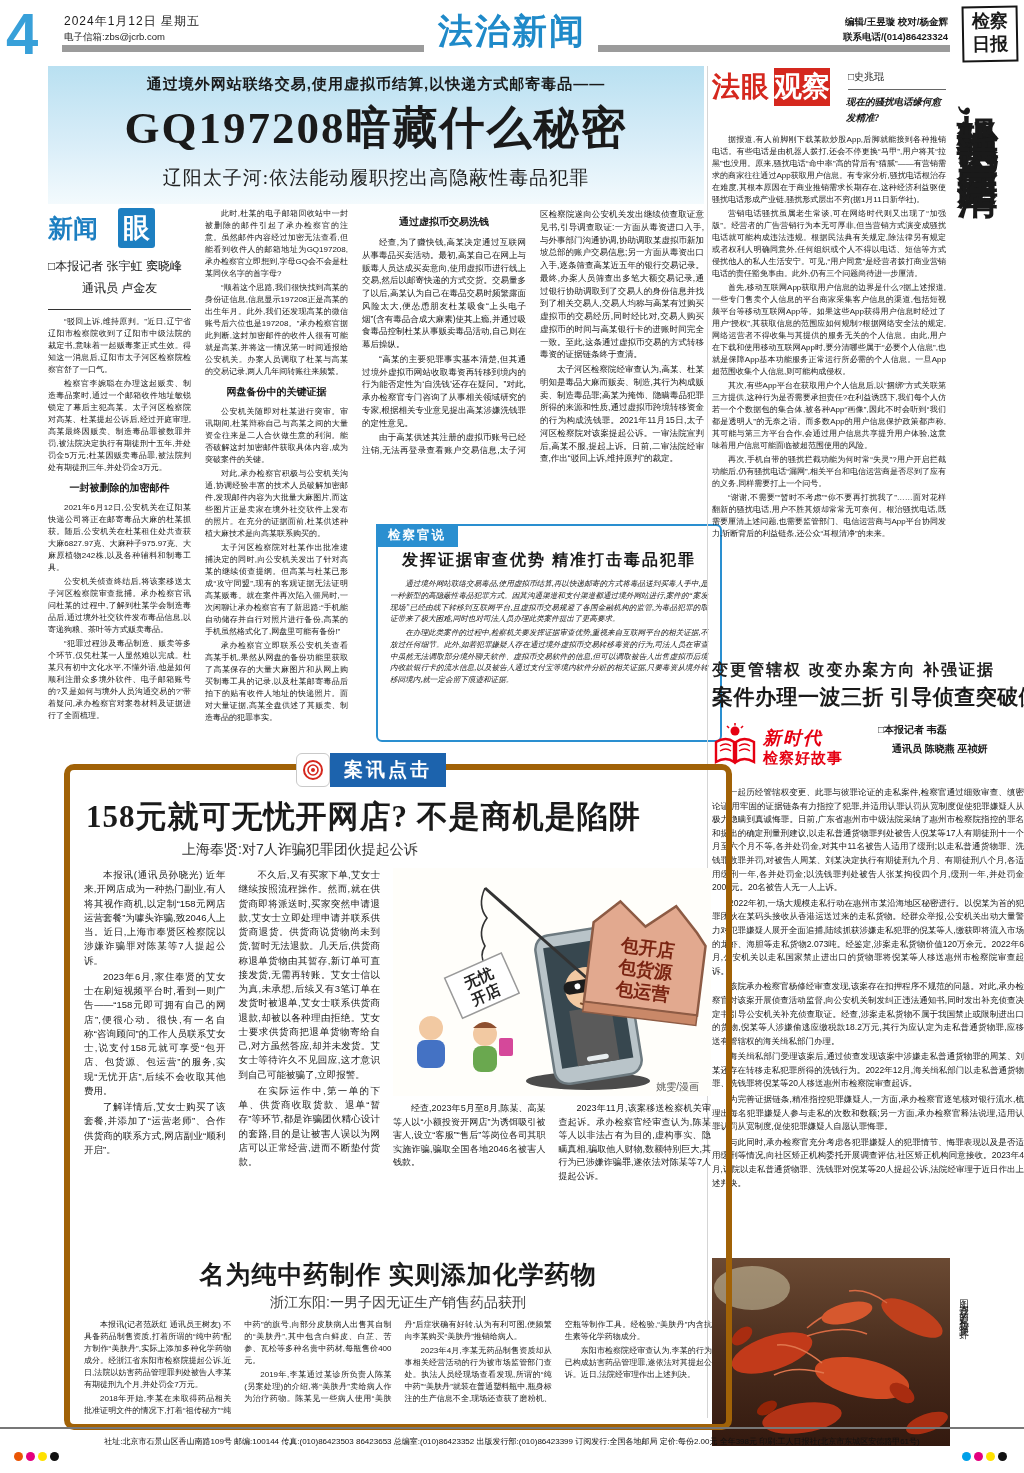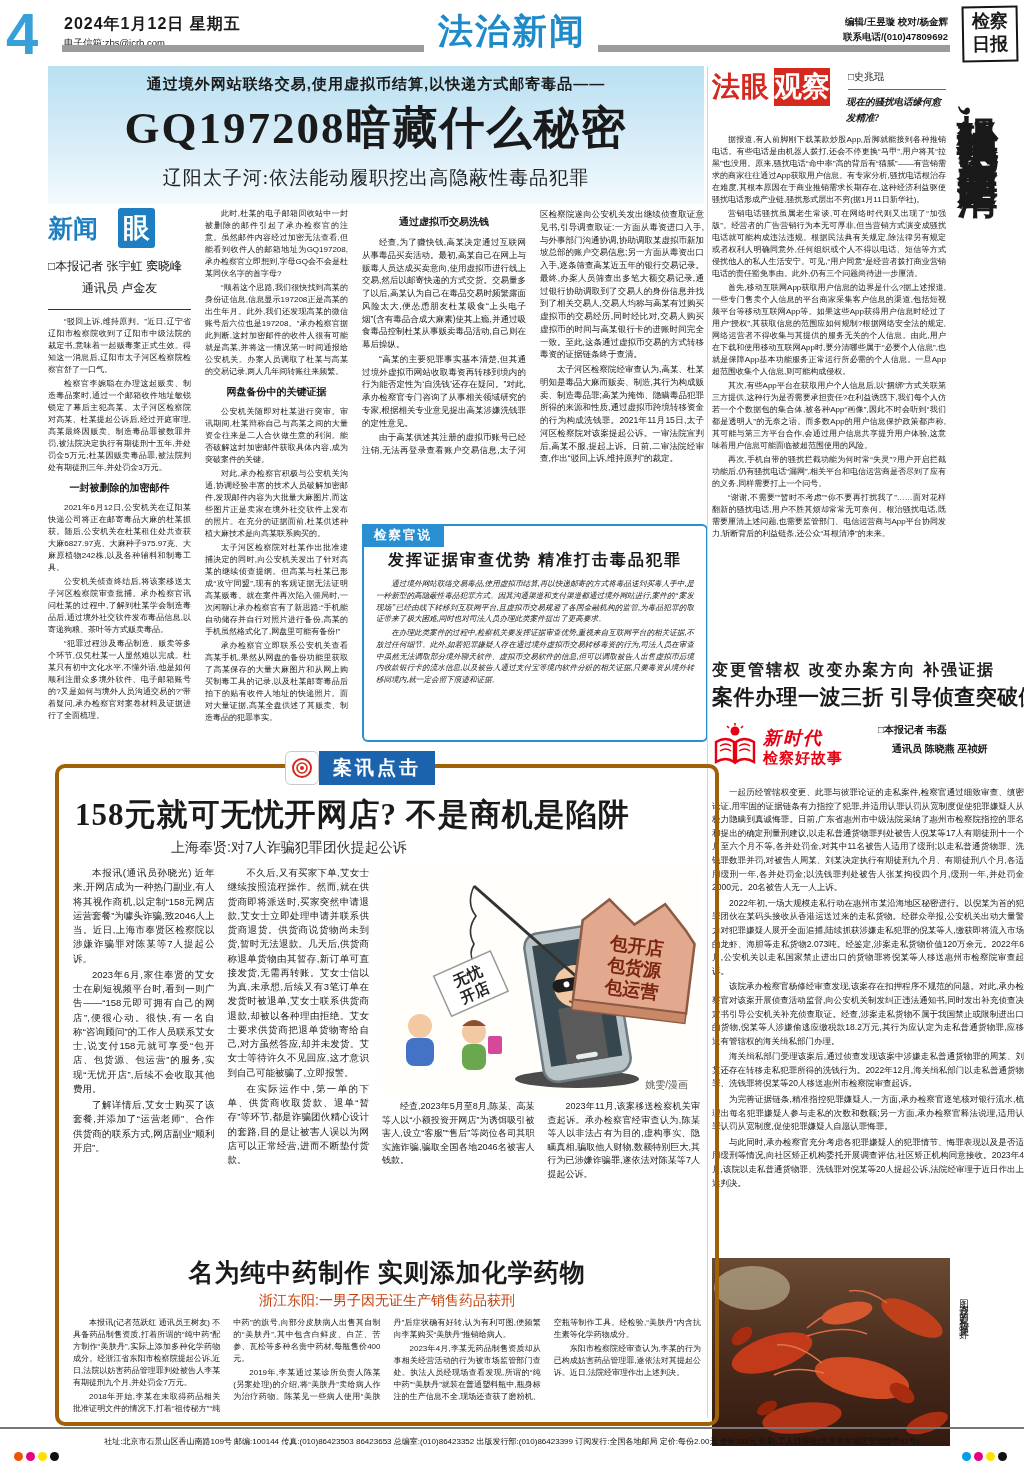--- a/index.html
+++ b/index.html
@@ -5,21 +5,21 @@
   html,body{margin:0;padding:0;background:#e9e9e9;}
   .page{position:relative;width:1024px;height:1473px;margin:0 auto;background:#ffffff;
         font-family:"Liberation Sans",sans-serif;color:#1a1a1a;overflow:hidden;}
   .abs{position:absolute;}
   p{margin:0 0 2px 0;text-indent:2em;text-align:justify;line-height:1.5;}
   .sub{font-weight:bold;text-align:center;font-size:10px;margin:7px 0;text-indent:0;}
 
   
   .pageno{left:6px;top:0px;font-size:58px;font-weight:bold;color:#38a0d9;}
   .dateblock{left:64px;top:12px;line-height:1.5;}
-  .date{font-size:16px;font-weight:bold;letter-spacing:1px;}
+  .date{font-size:12px;font-weight:normal;letter-spacing:1px;}
   .email{font-size:9.5px;color:#222;}
   .bar{top:45px;height:7px;background:#9b9b9b;}
   .bar1{left:62px;width:362px;}
   .bar2{left:598px;width:352px;}
   .sectitle{left:420px;top:8px;width:184px;text-align:center;font-size:35px;font-weight:bold;
             color:#1f8ac9;letter-spacing:2px;}
   .editors{left:748px;top:14px;width:200px;text-align:right;font-size:9.5px;font-weight:bold;line-height:1.6;}
   .masthead{left:962px;top:6px;width:52px;height:50px;border:2px solid #151515;
             font-family:"Liberation Serif",serif;font-weight:bold;font-size:18px;line-height:1.25;
             text-align:center;padding-top:2px;transform:rotate(-1deg);}
@@ -39,21 +39,21 @@
   .eyetxt{color:#1d7fc1;font-weight:bold;font-size:25px;font-family:"Liberation Serif",serif;}
   .eyebox{background:#1d7fc1;color:#fff;font-weight:bold;font-size:27px;padding:2px 5px;
           border-radius:3px;font-family:"Liberation Serif",serif;}
   .byl{font-weight:normal;font-size:12px;line-height:1.8;border-bottom:1px solid #333;padding-bottom:10px;}
   .byl div{text-indent:0;}
   .byl .b2{padding-left:34px;}
   .art-rt{left:362px;top:208px;width:342px;height:306px;column-count:2;column-gap:14px;
           font-size:8.5px;overflow:hidden;}
 
   
-  .pros{left:362px;top:524px;width:342px;height:214px;border:2px solid #2a8fd0;border-radius:6px;
+  .pros{left:376px;top:524px;width:342px;height:214px;border:2px solid #2a8fd0;border-radius:6px;
         background:#fff;}
   .pros-label{position:absolute;left:-2px;top:-2px;background:#2a8fd0;color:#fff;font-weight:bold;
               font-size:12.5px;padding:3px 12px;letter-spacing:2px;}
   .pros-title{font-family:"Liberation Serif",serif;font-weight:bold;font-size:16px;text-align:center;
               margin:24px 4px 7px 4px;letter-spacing:2px;}
   .pros-body{font-size:7.6px;padding:0 12px;font-family:"Liberation Serif",serif;font-style:italic;
              height:140px;overflow:hidden;}
   .pros-body p{line-height:1.55;}
 
   
@@ -78,39 +78,39 @@
   .st-l2{color:#e60012;font-weight:bold;font-size:15px;letter-spacing:1px;}
   .st-byline{left:878px;top:720px;width:146px;font-size:10px;font-weight:bold;line-height:1.9;}
   .st-byline div{text-indent:0;}
   .st-byline .b2{padding-left:14px;}
   .st-body{left:712px;top:786px;width:312px;height:468px;font-size:8.5px;overflow:hidden;}
   .st-body p{line-height:1.6;}
   .photo{left:712px;top:1258px;width:238px;height:188px;}
   .photo-cap{left:957px;top:1292px;height:160px;writing-mode:vertical-rl;font-size:9.5px;letter-spacing:3px;}
 
   
-  .ax-box{left:55px;top:764px;width:656px;height:654px;border:4px solid #a16207;border-radius:10px;}
+  .ax-box{left:64px;top:764px;width:656px;height:654px;border:6px solid #a16207;border-radius:10px;}
   .ax-badge{position:absolute;left:226px;top:-17px;display:flex;align-items:center;gap:0;}
   .ax-icon{width:32px;height:32px;background:#fff;border:1px solid #c9c9c9;border-radius:6px;
            display:flex;align-items:center;justify-content:center;}
   .ax-label{background:#1c63ad;color:#fff;font-weight:bold;font-size:19px;padding:4px 14px;letter-spacing:3px;}
   .ax-head{margin:26px 0 3px 16px;font-family:"Liberation Serif",serif;font-weight:bold;font-size:31px;
            letter-spacing:1px;}
   .ax-sub{margin-left:112px;font-size:14px;color:#333;}
   .ax-body{display:flex;gap:13px;margin:9px 14px 0 14px;height:378px;}
   .ax-colAB{width:296px;column-count:2;column-gap:13px;font-size:9.5px;overflow:hidden;}
   .ax-colAB p{line-height:1.5;}
   .ax-right{width:318px;}
   .cartoon{width:318px;height:228px;background:#fffefa;}
   .ax-colCD{column-count:2;column-gap:13px;height:142px;font-size:9px;overflow:hidden;margin-top:6px;}
 
   
   .med-head{text-align:center;font-family:"Liberation Serif",serif;font-weight:bold;font-size:25px;
             margin-top:12px;letter-spacing:1px;}
-  .med-sub{text-align:center;font-size:14px;color:#c2410c;margin:3px 0 7px 0;}
+  .med-sub{text-align:center;font-size:14px;color:#404040;margin:3px 0 7px 0;}
   .med-body{margin:0 14px;column-count:4;column-gap:13px;height:118px;font-size:8px;overflow:hidden;}
 
   
   .ft-line{left:0;top:1427px;width:1024px;border-top:2px solid #777;}
   .ft-text{left:0;top:1436px;width:1024px;text-align:center;font-size:8px;color:#111;}
   .dots{display:flex;gap:3px;}
   .dots span{width:9px;height:9px;border-radius:50%;display:block;}
   .dl{left:14px;top:1452px;} .dr{left:962px;top:1452px;}
 </style>
 </head>
@@ -121,21 +121,21 @@
   <div class="abs pageno">4</div>
   <div class="abs dateblock">
     <div class="date">2024年1月12日 星期五</div>
     <div class="email">电子信箱:zbs@jcrb.com</div>
   </div>
   <div class="abs bar bar1"></div>
   <div class="abs sectitle">法治新闻</div>
   <div class="abs bar bar2"></div>
   <div class="abs editors">
     <div>编辑/王昱璇 校对/杨金辉</div>
-    <div>联系电话/(010)47809692</div>
+    <div>联系电话/(014)86423324</div>
   </div>
   <div class="abs masthead">
     <div>检察</div>
     <div>日报</div>
   </div>
 
   <div class="abs hero">
     <div class="hero-kicker">通过境外网站联络交易,使用虚拟币结算,以快递方式邮寄毒品——</div>
     <div class="hero-head">GQ197208暗藏什么秘密</div>
     <div class="hero-sub">辽阳太子河:依法能动履职挖出高隐蔽性毒品犯罪</div>

